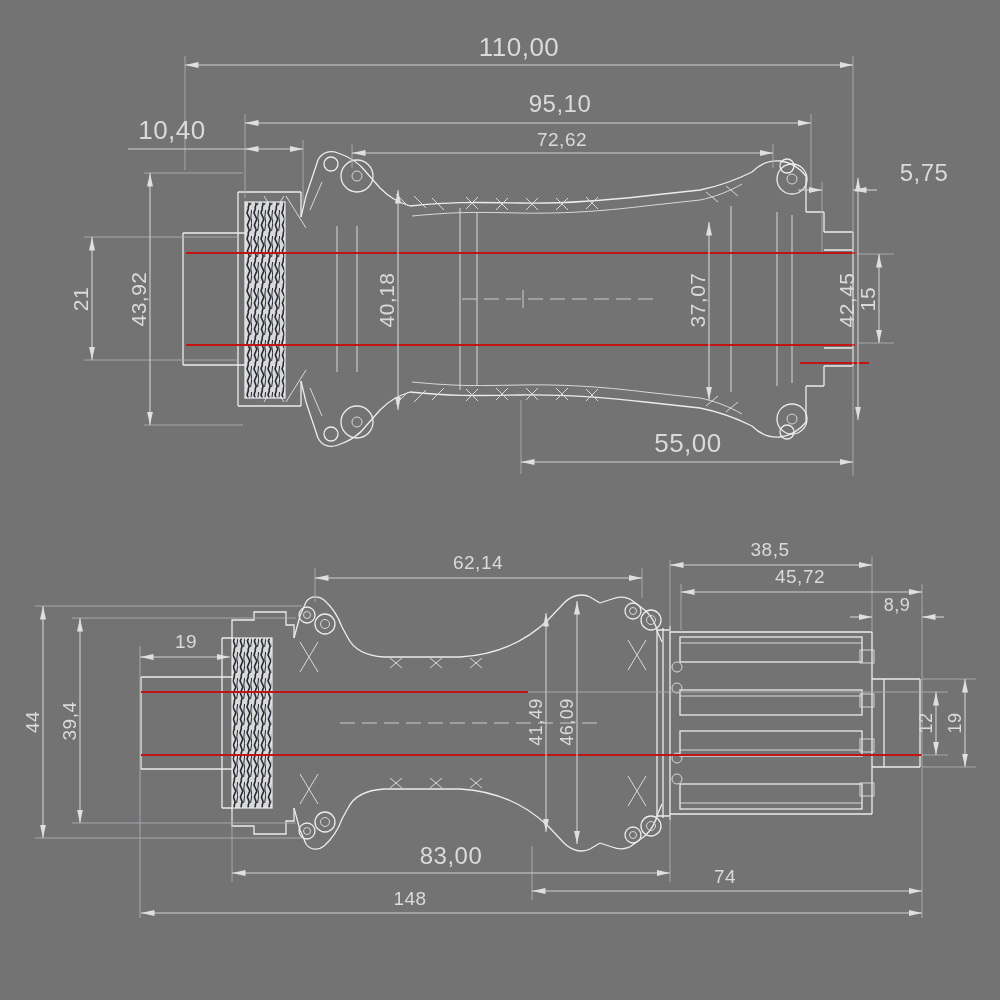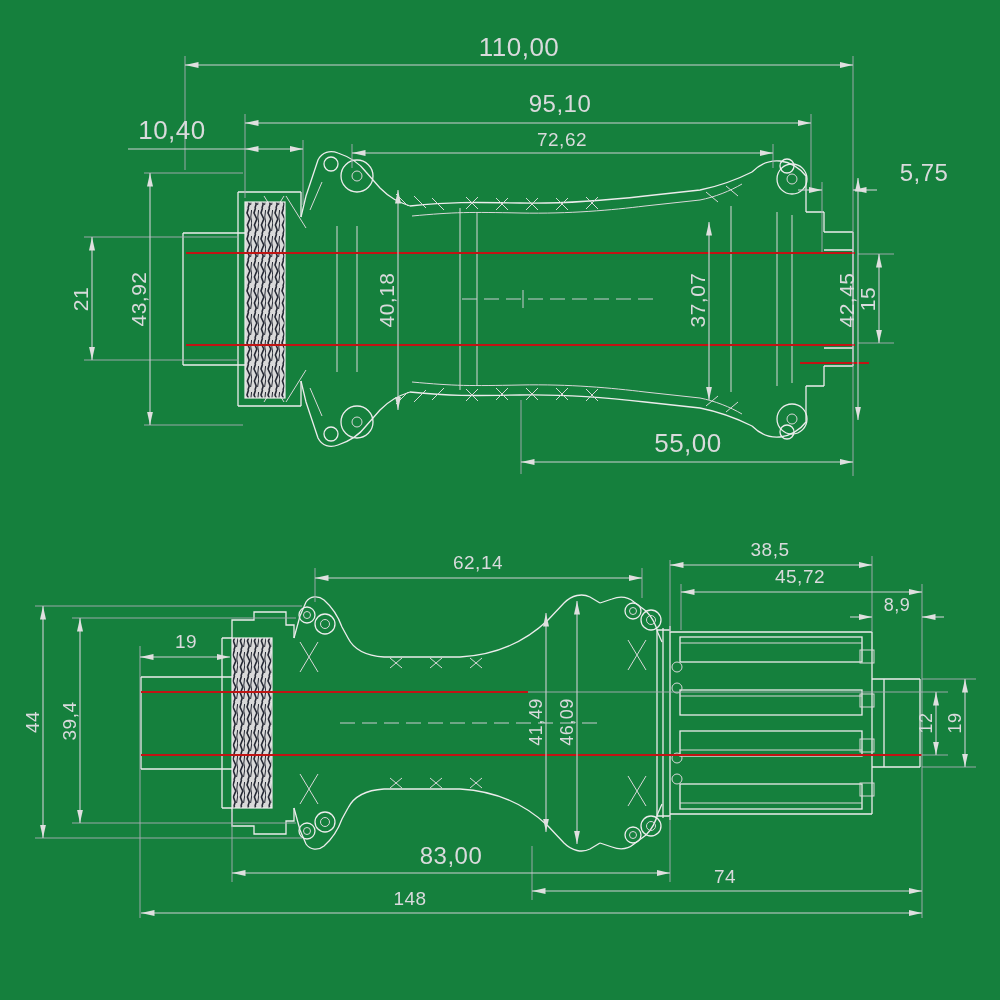--- a/index.html
+++ b/index.html
@@ -1,16 +1,16 @@
 <!DOCTYPE html>
 <html><head>
 <meta charset="utf-8">
 <style>
   html,body{margin:0;padding:0;background:#1b1f27;}
-  .page{width:1000px;height:1000px;background:#15803d;position:relative;overflow:hidden;}
+  .page{width:1000px;height:1000px;background:#737373;position:relative;overflow:hidden;}
   svg{display:block;}
   .geo{stroke:#ececec;stroke-width:1.3;fill:none;}
   .geo .thin{stroke-width:1;stroke:#d8d8d8;}
   .ext{stroke:#a9adb5;stroke-width:0.9;fill:none;}
   .dim{stroke:#cdd0d4;stroke-width:1.1;fill:none;}
   .red{stroke:#c11414;stroke-width:2.2;fill:none;}
   .cl{stroke:#c9ccd1;stroke-width:1;stroke-dasharray:15 7;fill:none;}
   text{fill:#d9dadc;font-family:"Liberation Sans","DejaVu Sans",sans-serif;letter-spacing:0.5px;}
   .t26{font-size:26px;} .t24{font-size:24px;} .t21{font-size:21px;}
   .t19{font-size:19px;} .t18{font-size:18px;}

